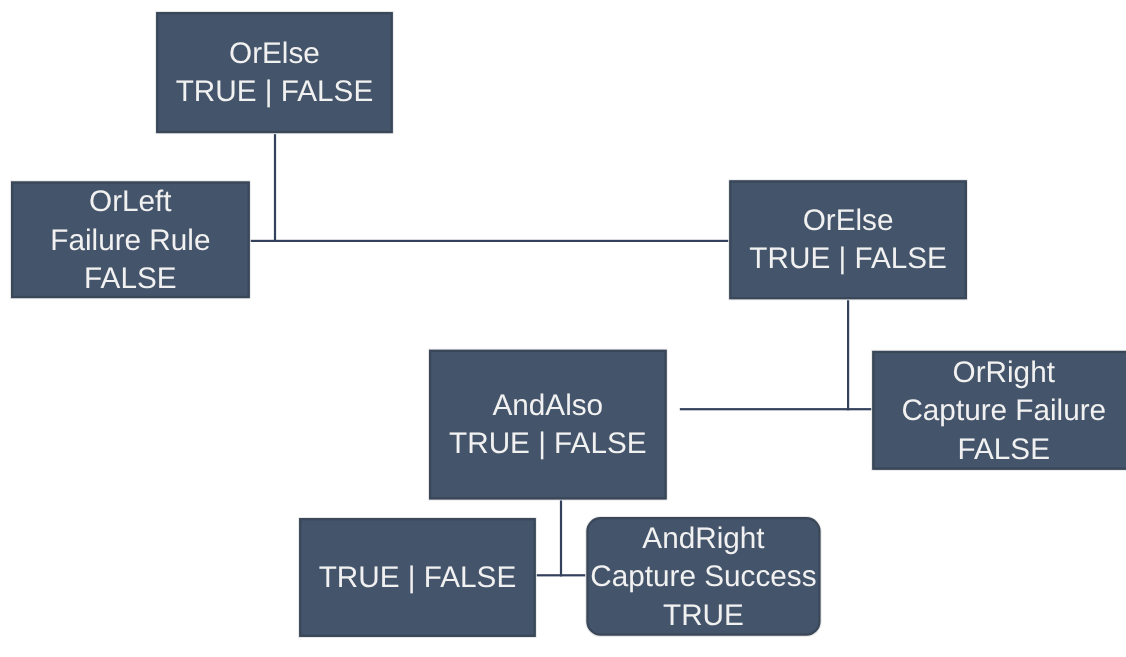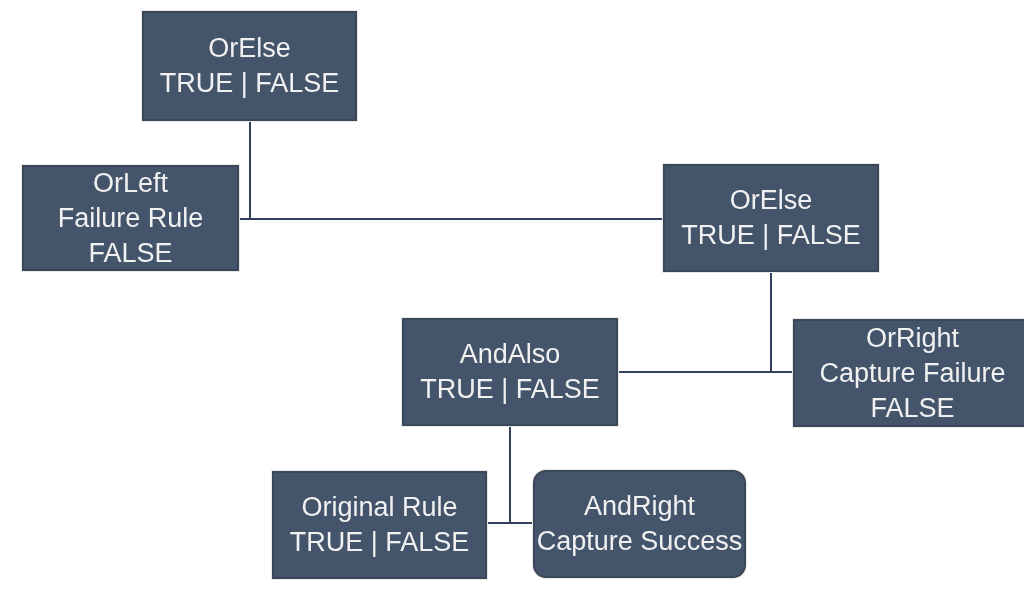--- a/index.html
+++ b/index.html
@@ -46,45 +46,45 @@
   <div class="connector" style="left: 770px; top: 272px; width: 2px; height: 101px; background: rgb(51, 65, 92);"></div>
   <div class="connector" style="left: 618px; top: 371px; width: 175px; height: 2px; background: rgb(51, 65, 92);"></div>
   <div class="connector" style="left: 509px; top: 425px; width: 2px; height: 99px; background: rgb(51, 65, 92);"></div>
   <div class="connector" style="left: 487px; top: 522px; width: 46px; height: 2px; background: rgb(51, 65, 92);"></div>
 
   <div class="node" style="left: 142px; top: 11px; width: 215px; height: 110px; background: rgb(68, 84, 106); border-color: rgb(58, 71, 88); color: rgb(241, 241, 241);">
     <span class="line">OrElse</span>
     <span class="line">TRUE | FALSE</span>
   </div>
 
-  <div class="node" style="left: 10px; top: 165px; width: 217px; height: 106px; background: rgb(68, 84, 106); border-color: rgb(58, 71, 88); color: rgb(241, 241, 241); margin-left: 12px;">
+  <div class="node" style="left: 10px; top: 165px; width: 217px; height: 106px; background: rgb(68, 84, 106); border-color: rgb(58, 71, 88); color: rgb(241, 241, 241);">
     <span class="line">OrLeft</span>
     <span class="line">Failure Rule</span>
     <span class="line">FALSE</span>
   </div>
 
   <div class="node" style="left: 663px; top: 164px; width: 216px; height: 108px; background: rgb(68, 84, 106); border-color: rgb(58, 71, 88); color: rgb(241, 241, 241);">
     <span class="line">OrElse</span>
     <span class="line">TRUE | FALSE</span>
   </div>
 
-  <div class="node" style="left: 402px; top: 318px; width: 216px; height: 108px; background: rgb(68, 84, 106); border-color: rgb(58, 71, 88); color: rgb(241, 241, 241);">
+  <div class="node" style="left: 390px; top: 318px; width: 216px; height: 136px; background: rgb(68, 84, 106); border-color: rgb(58, 71, 88); color: rgb(241, 241, 241);">
     <span class="line">AndAlso</span>
     <span class="line">TRUE | FALSE</span>
   </div>
 
   <div class="node" style="left: 793px; top: 319px; width: 239px; height: 108px; background: rgb(68, 84, 106); border-color: rgb(58, 71, 88); color: rgb(241, 241, 241); justify-content: space-between;">
     <span class="line">OrRight</span>
     <span class="line">Capture Failure</span>
     <span class="line">FALSE</span>
   </div>
 
   <div class="node" style="left: 272px; top: 471px; width: 215px; height: 108px; background: rgb(68, 84, 106); border-color: rgb(58, 71, 88); color: rgb(241, 241, 241);">
-    <span class="line">Original Rule</span>
     <span class="line">TRUE | FALSE</span>
   </div>
 
   <div class="node" style="left: 533px; top: 470px; width: 213px; height: 108px; background: rgb(68, 84, 106); border-color: rgb(58, 71, 88); color: rgb(241, 241, 241); border-radius: 13px;">
     <span class="line">AndRight</span>
     <span class="line">Capture Success</span>
+    <span class="line">TRUE</span>
   </div>
 
 </div>
 
 </body></html>

